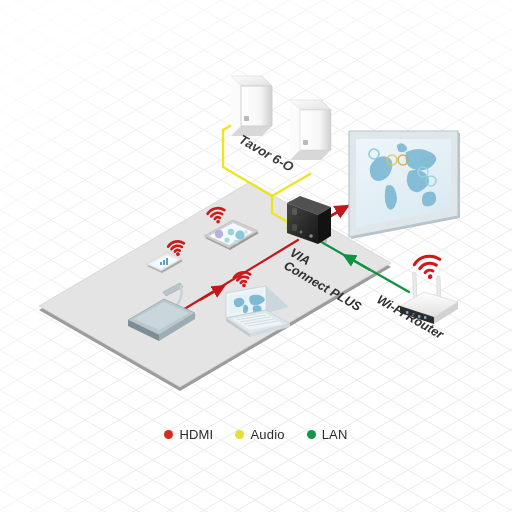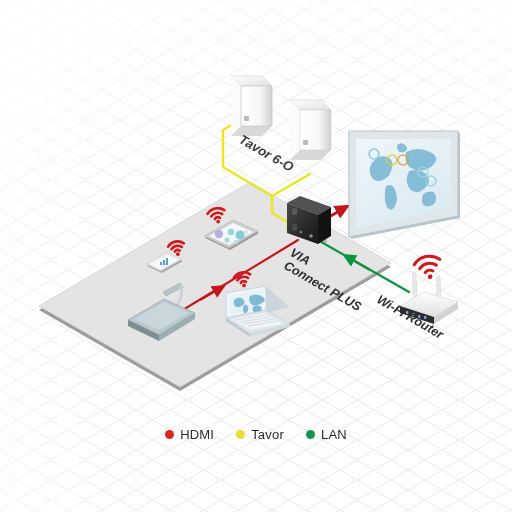--- a/index.html
+++ b/index.html
@@ -257,21 +257,21 @@
 
   </svg>
 
   <div class="legend">
     <div class="legend-item">
       <span class="legend-dot" style="background:#d52b1e"></span>
       <span class="legend-label">HDMI</span>
     </div>
     <div class="legend-item">
       <span class="legend-dot" style="background:#e8de36"></span>
-      <span class="legend-label">Tavor</span>
+      <span class="legend-label">Audio</span>
     </div>
     <div class="legend-item">
       <span class="legend-dot" style="background:#12964a"></span>
       <span class="legend-label">LAN</span>
     </div>
   </div>
 
 </div>
 
 </body></html>

